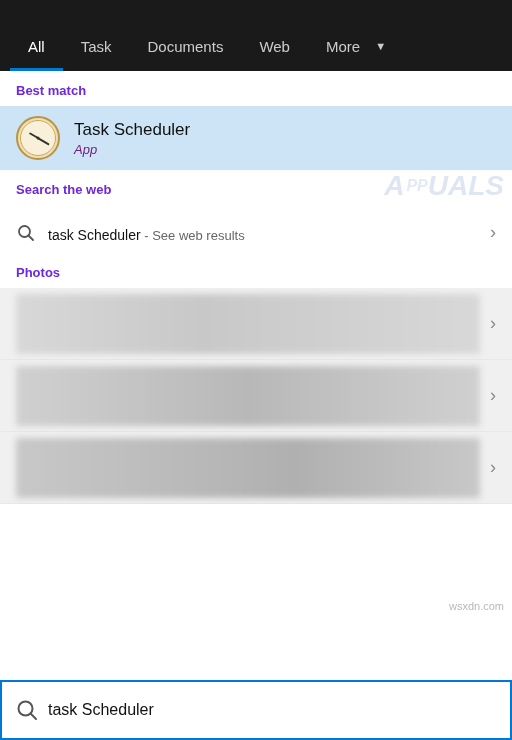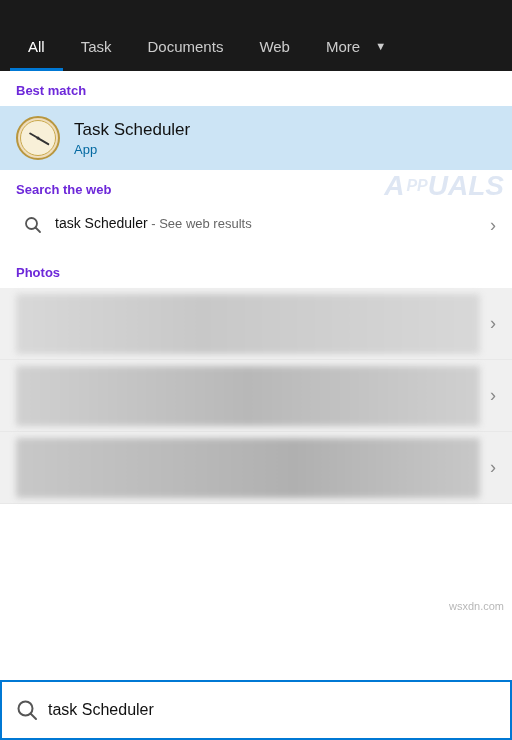--- a/index.html
+++ b/index.html
@@ -150,35 +150,35 @@
     }
 
     .app-name {
       font-size: 17px;
       font-weight: 400;
       color: #111;
     }
 
     .app-type {
       font-size: 13px;
-      color: #0369a1;
+      color: #701a75;
       margin-top: 2px;
+      font-style: italic;
     }
 
     
     .web-search-item {
       display: flex;
-      align-items: flex-start;
+      align-items: flex-end;
       padding: 10px 16px;
       cursor: pointer;
       background: #fff;
       border-bottom: none;
       position: relative;
       min-height: 48px;
-      margin-left: 7px;
     }
 
     .search-icon-sm {
       width: 20px;
       height: 20px;
       margin-right: 12px;
       flex-shrink: 0;
       color: #666;
       display: flex;
       align-items: center;

